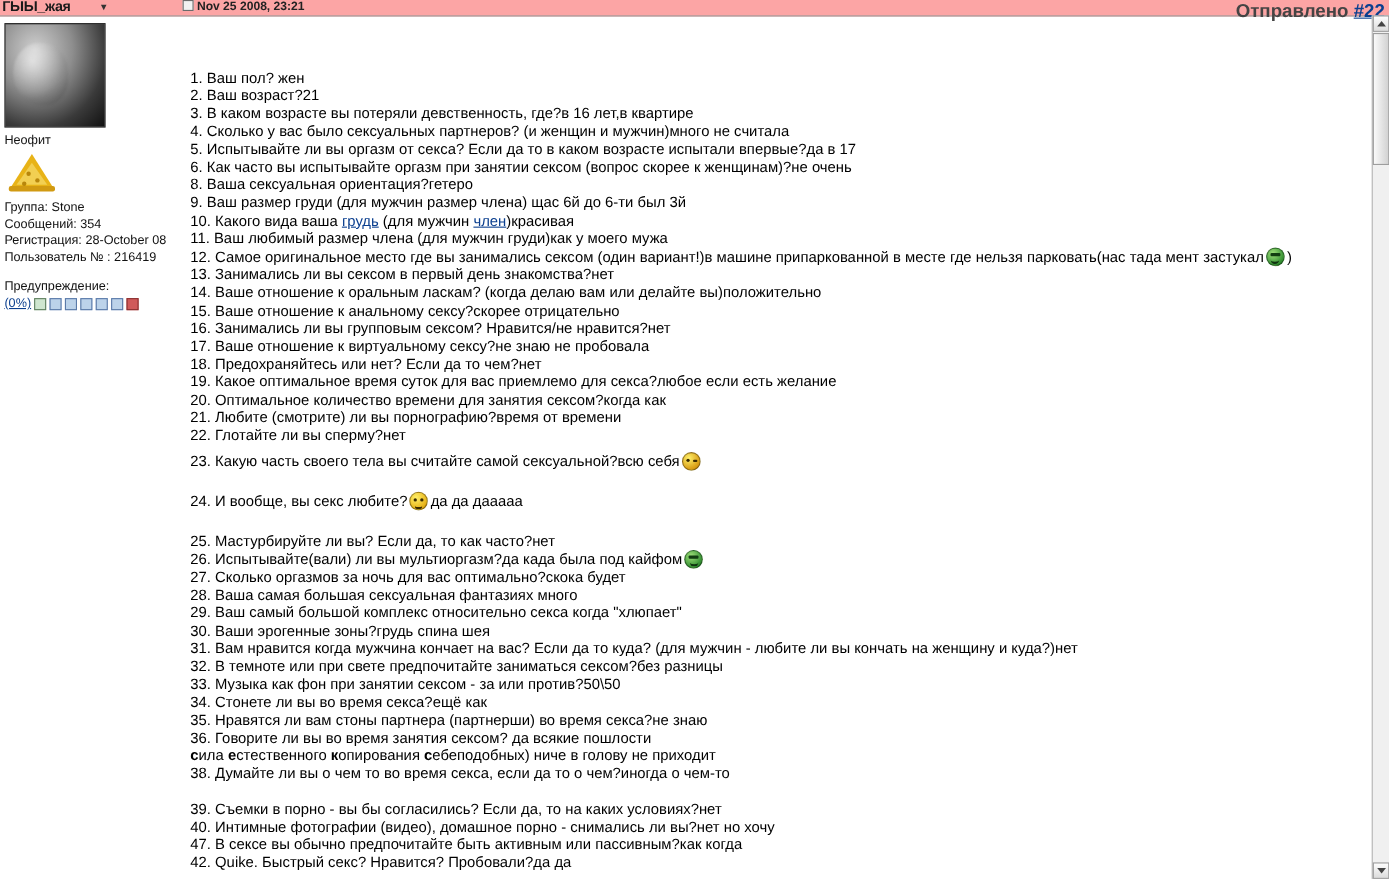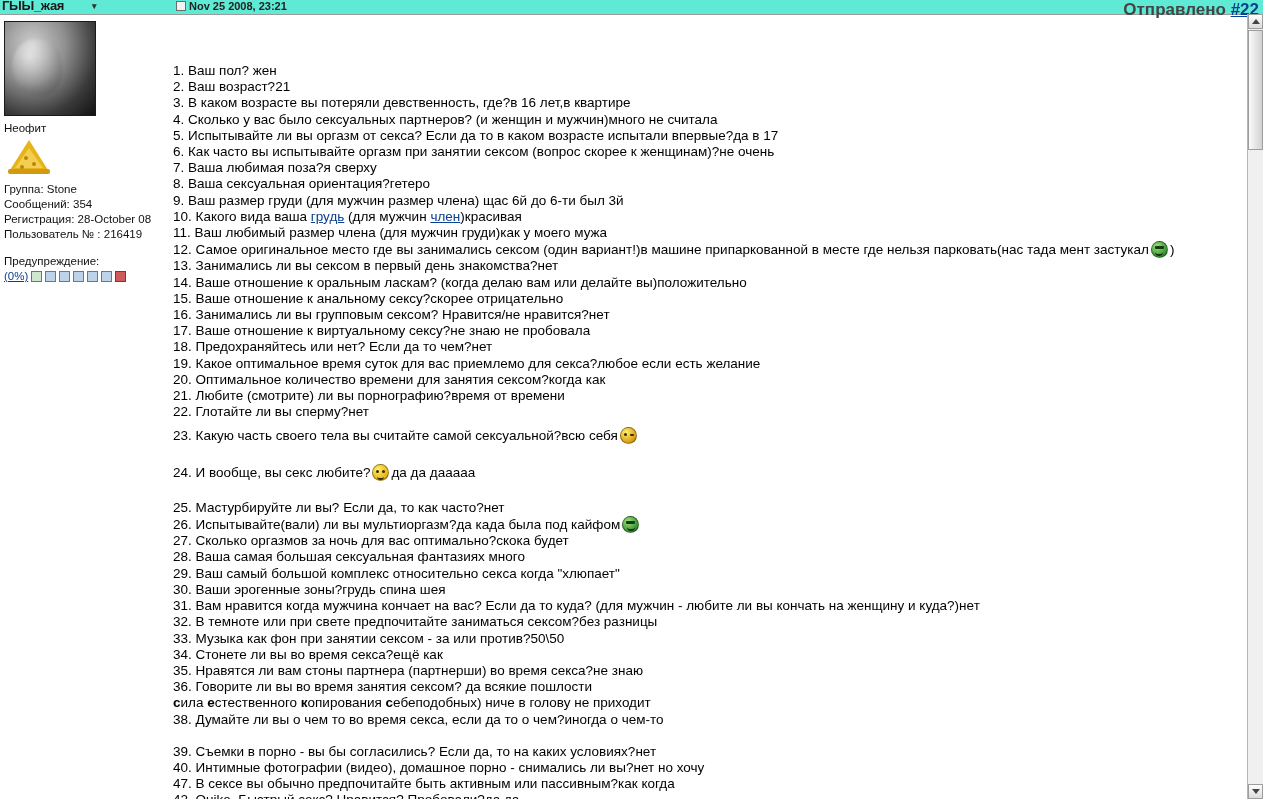--- a/index.html
+++ b/index.html
@@ -13,21 +13,21 @@
     font-family: "Liberation Sans", sans-serif;
     font-size: 13px;
     color: #000000;
     overflow: hidden;
     position: relative;
   }
 
   
   .topbar {
     height: 14px;
-    background: #5eead4;
+    background: #fca5a5;
     border-bottom: 1px solid #9a9a9a;
     position: relative;
     display: flex;
     align-items: center;
     font-size: 11px;
     font-weight: bold;
     color: #222;
   }
   .topbar .username {
     position: absolute;
@@ -40,21 +40,21 @@
   }
   .topbar .user-caret {
     position: absolute;
     left: 92px;
     top: 1px;
     font-size: 9px;
     color: #333;
   }
   .topbar .date {
     position: absolute;
-    left: 176px;
+    left: 166px;
     top: 0px;
     font-size: 11px;
     font-weight: bold;
     color: #222;
     white-space: nowrap;
   }
   .topbar .date .box {
     display: inline-block;
     width: 8px;
     height: 8px;
@@ -383,21 +383,20 @@
 
   <div class="content">
     <div class="qlist">
 
       <div class="qline">1. Ваш пол? жен</div>
       <div class="qline">2. Ваш возраст?21</div>
       <div class="qline">3. В каком возрасте вы потеряли девственность, где?в 16 лет,в квартире</div>
       <div class="qline">4. Сколько у вас было сексуальных партнеров? (и женщин и мужчин)много не считала</div>
       <div class="qline">5. Испытывайте ли вы оргазм от секса? Если да то в каком возрасте испытали впервые?да в 17</div>
       <div class="qline">6. Как часто вы испытывайте оргазм при занятии сексом (вопрос скорее к женщинам)?не очень</div>
-      <div class="qline">7. Ваша любимая поза?я сверху</div>
       <div class="qline">8. Ваша сексуальная ориентация?гетеро</div>
       <div class="qline">9. Ваш размер груди (для мужчин размер члена) щас 6й до 6-ти был 3й</div>
 
       <div class="qline"><span>10. Какого вида ваша </span><a href="#">грудь</a><span> (для мужчин </span><a href="#">член</a><span>)красивая</span></div>
 
       <div class="qline">11. Ваш любимый размер члена (для мужчин груди)как у моего мужа</div>
 
       <div class="qline"><span>12. Самое оригинальное место где вы занимались сексом (один вариант!)в машине припаркованной в месте где нельзя парковать(нас тада мент застукал</span><span class="smiley green"></span><span>)</span></div>
 
       <div class="qline">13. Занимались ли вы сексом в первый день знакомства?нет</div>

